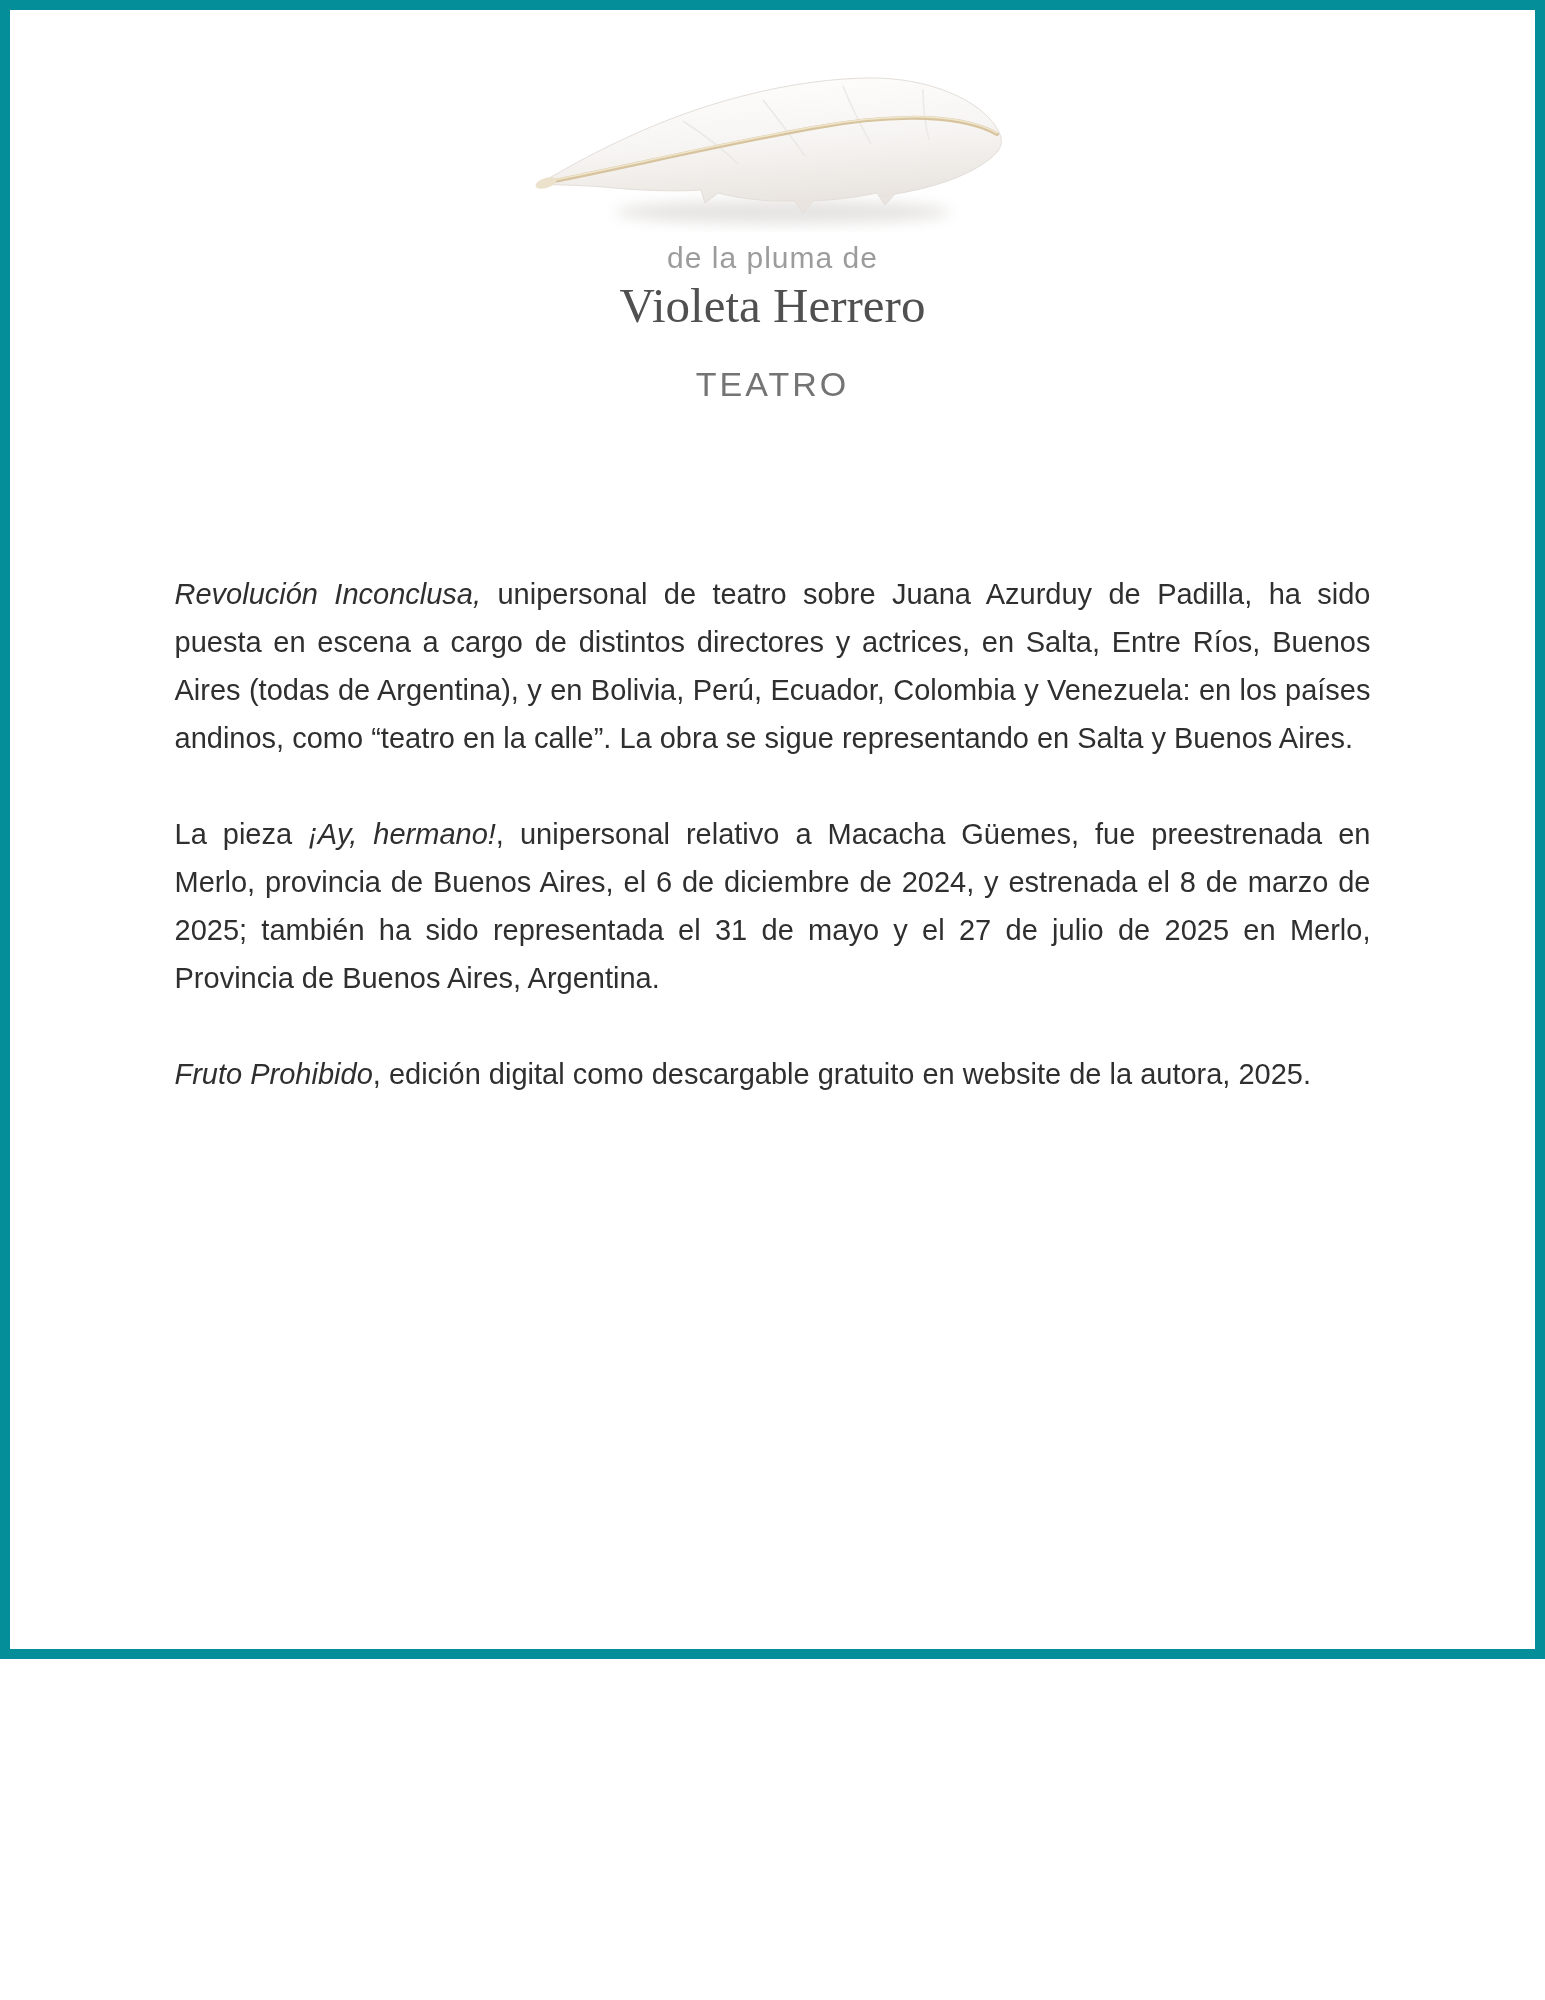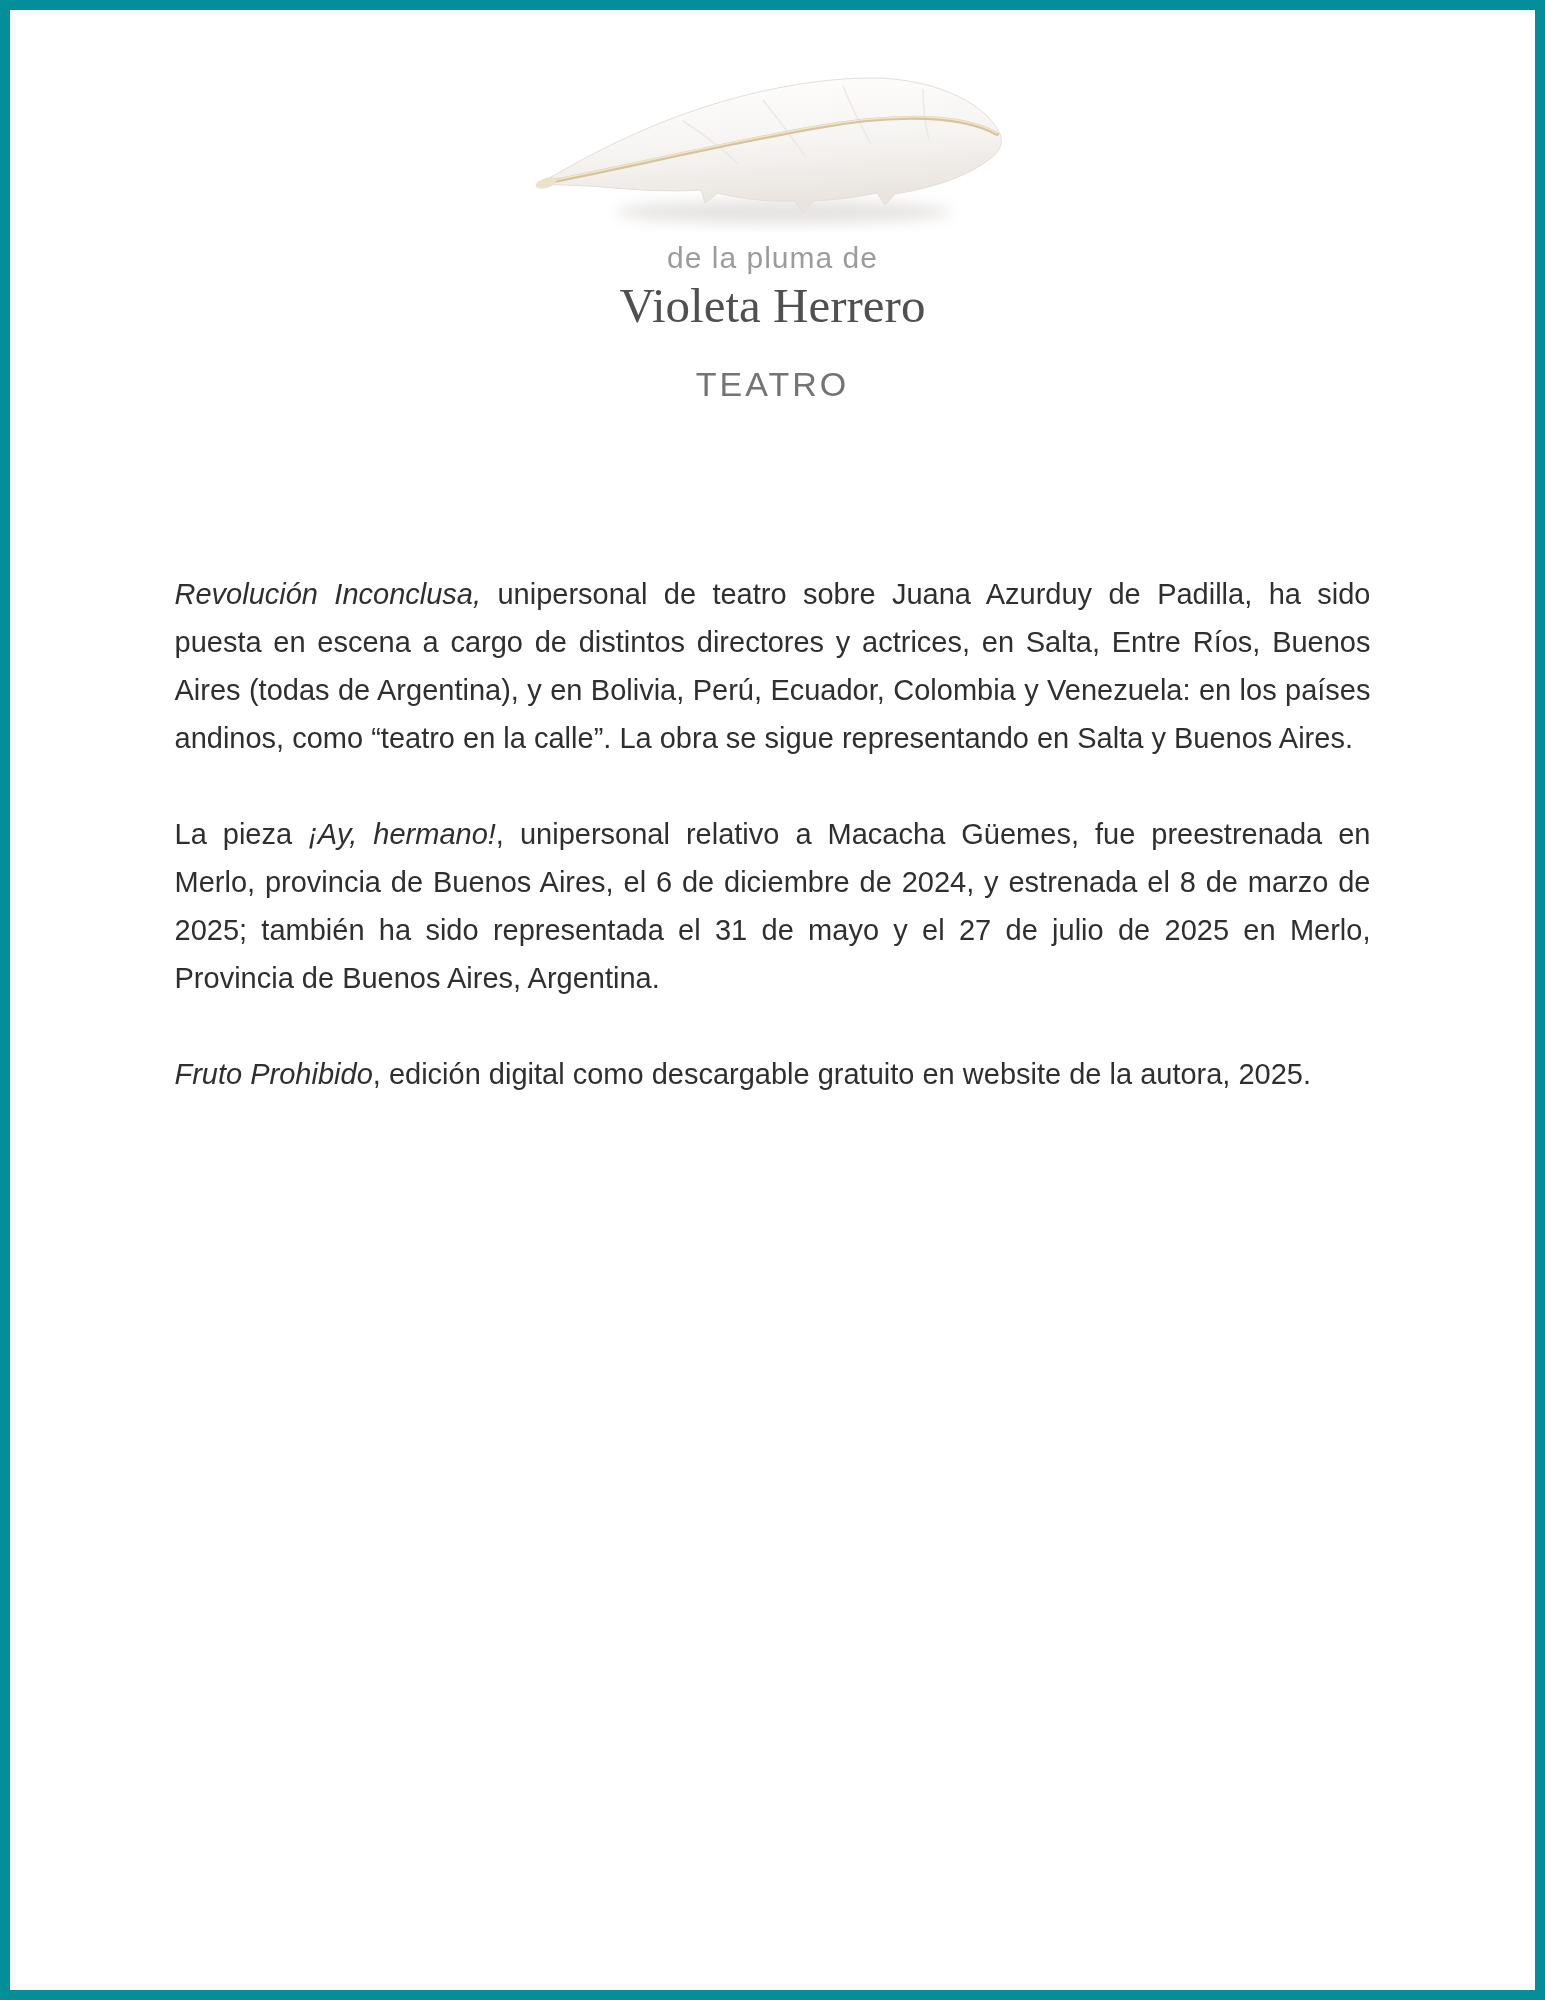--- a/index.html
+++ b/index.html
@@ -4,21 +4,21 @@
 <style>
   html, body {
     margin: 0;
     padding: 0;
     background: #ffffff;
     font-family: "Liberation Sans", sans-serif;
   }
   .page {
     position: relative;
     width: 1545px;
-    height: 2000px;
+    height: 1659px;
     box-sizing: border-box;
     border: 10px solid #048e99;
     background: #ffffff;
     overflow: hidden;
   }
   .header {
     text-align: center;
   }
   .feather-wrap {
     margin: 54px auto 0;

